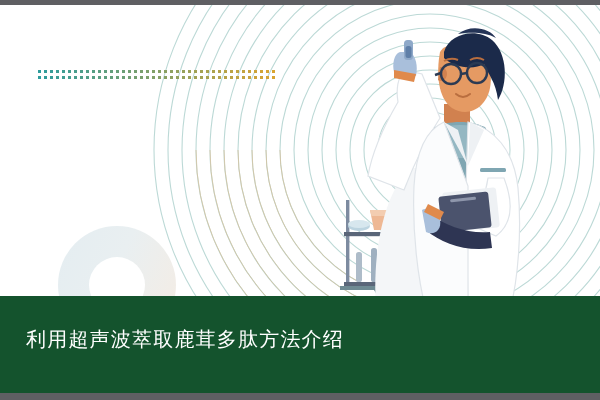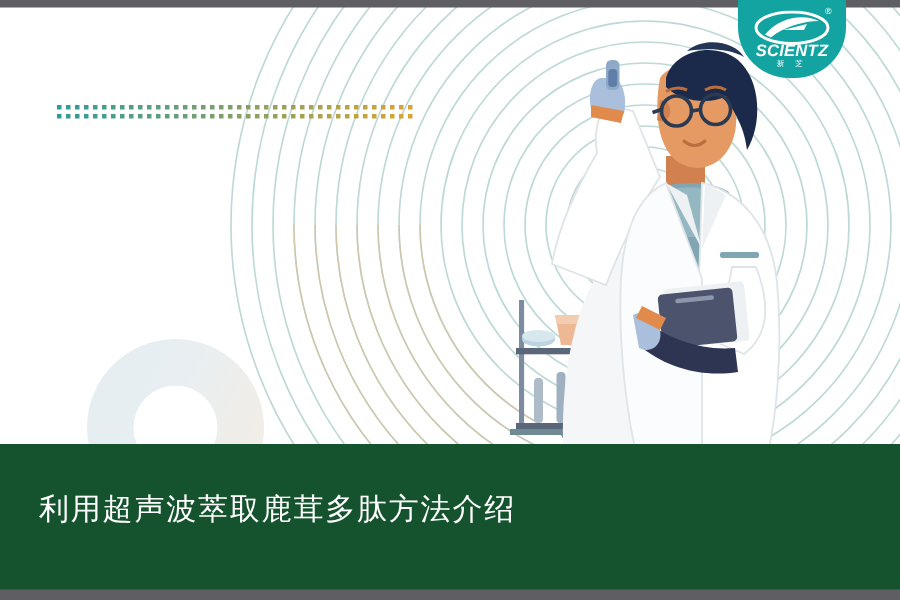--- a/index.html
+++ b/index.html
@@ -406,28 +406,16 @@
       <path d="M126 43 q7 -4 14 -1" stroke="#b96e3f" stroke-width="2" fill="none"></path>
       <path d="M152 42 q7 -4 14 0" stroke="#b96e3f" stroke-width="2" fill="none"></path>
       <path d="M138 76 q7 6 14 0" stroke="#b96e3f" stroke-width="2" fill="none" stroke-linecap="round"></path>
     </svg>
   </div>
 
   <div class="banner">
     <div class="banner-text">利用超声波萃取鹿茸多肽方法介绍</div>
   </div>
 
-  <div class="logo">
-    <div class="logo-emblem">
-      <svg width="52" height="23" viewBox="0 0 52 23" aria-hidden="true">
-        <ellipse cx="26" cy="11.5" rx="24" ry="10.5" fill="none" stroke="#ffffff" stroke-width="2"></ellipse>
-        <path d="M8 16 C 18 4, 34 2, 44 7 C 34 7, 20 11, 12 18 Z" fill="#ffffff"></path>
-        <path d="M20 13 L 36 9 L 34 13 Z" fill="#ffffff"></path>
-      </svg>
-    </div>
-    <div class="logo-reg">®</div>
-    <div class="logo-word">SCIENTZ</div>
-    <div class="logo-cn">新 芝</div>
-  </div>
 
   <div class="chrome-bar chrome-bottom"></div>
 
 </div>
 
 </body></html>

